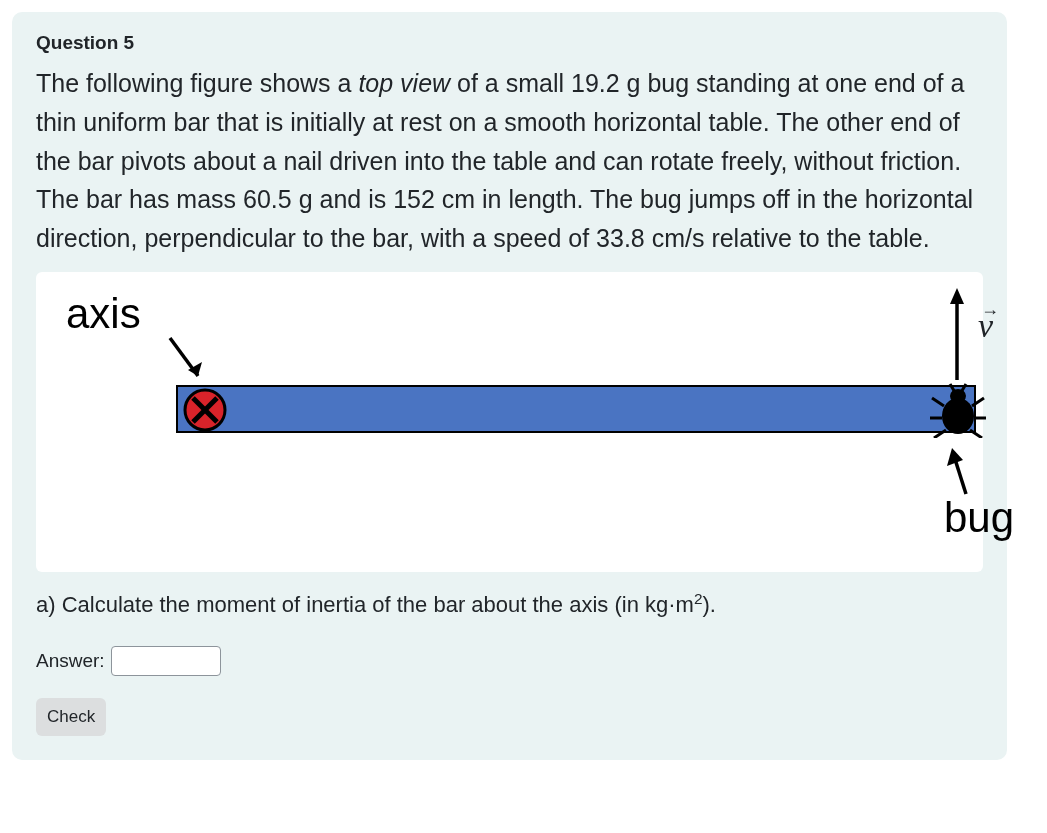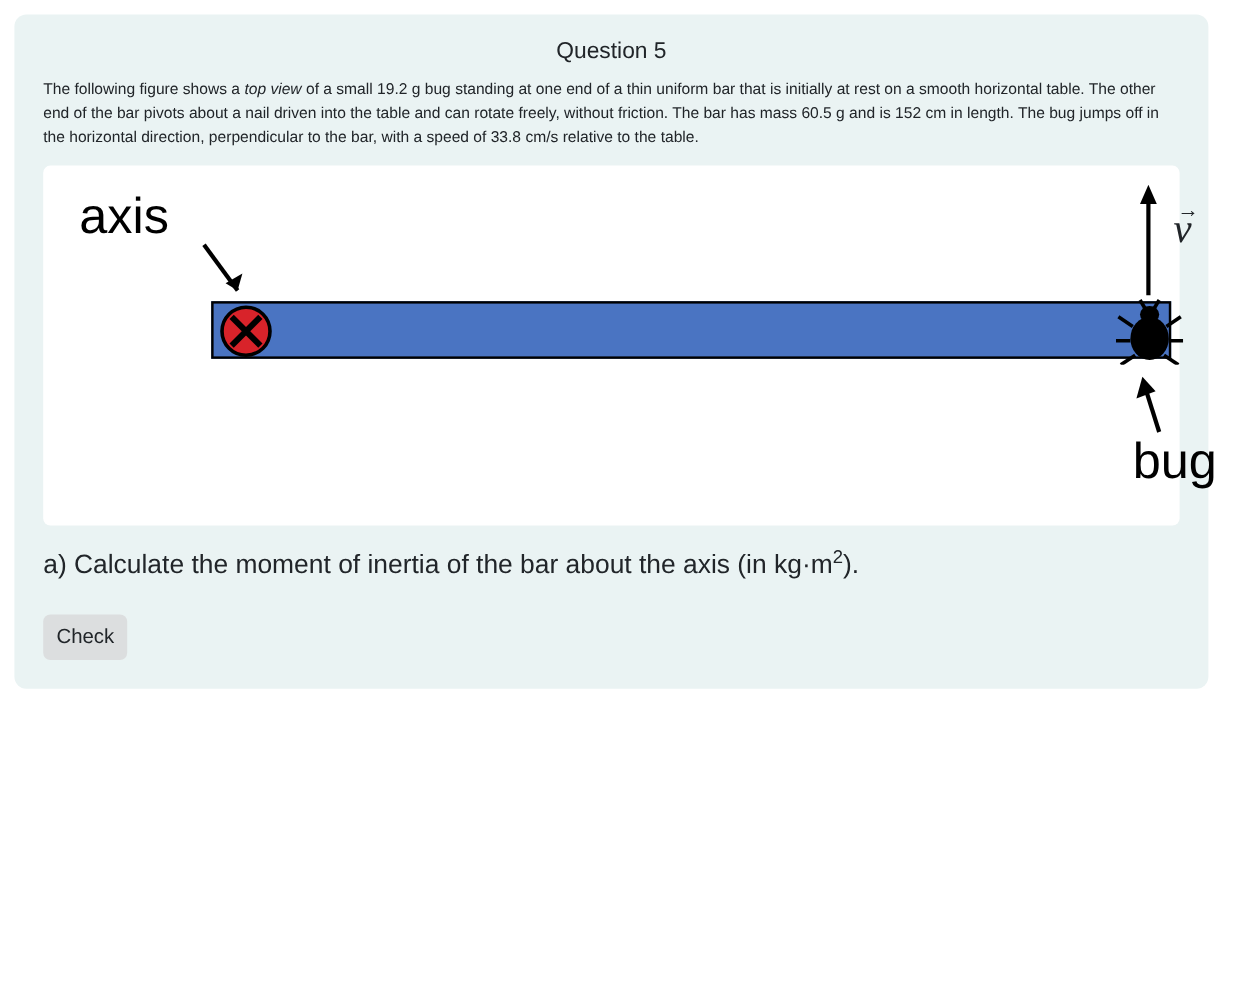--- a/index.html
+++ b/index.html
@@ -11,27 +11,26 @@
   }
   .question-card {
     margin: 12px;
     background: #eaf3f3;
     border-radius: 10px;
     padding: 20px 24px 24px 24px;
     width: 995px;
     box-sizing: border-box;
   }
   .q-title {
-    font-weight: 400;
+    font-weight: 700;
     font-size: 19px;
     margin-bottom: 10px;
-    text-align: center;
   }
   .q-body {
-    font-size: 13px;
+    font-size: 25px;
     line-height: 1.55;
     margin-bottom: 14px;
   }
   .q-body .italic {
     font-style: italic;
   }
   .figure-panel {
     background: #fff;
     border-radius: 6px;
     padding: 0 8px 8px 8px;
@@ -201,16 +200,20 @@
       <line x1="20" y1="50" x2="8" y2="12" stroke="#000" stroke-width="3.5"></line>
       <polygon points="6,4 1,22 17,16" fill="#000"></polygon>
     </svg>
 
     <div class="bug-label">bug</div>
 
   </div>
 
   <div class="part-text">a) Calculate the moment of inertia of the bar about the axis (in kg·m<sup>2</sup>).</div>
 
+  <div class="answer-row">
+    <span>Answer:</span>
+    <input type="text" class="answer-input" value="" style="">
+  </div>
 
   <button class="check-btn">Check</button>
 
 </div>
 
 </body></html>

